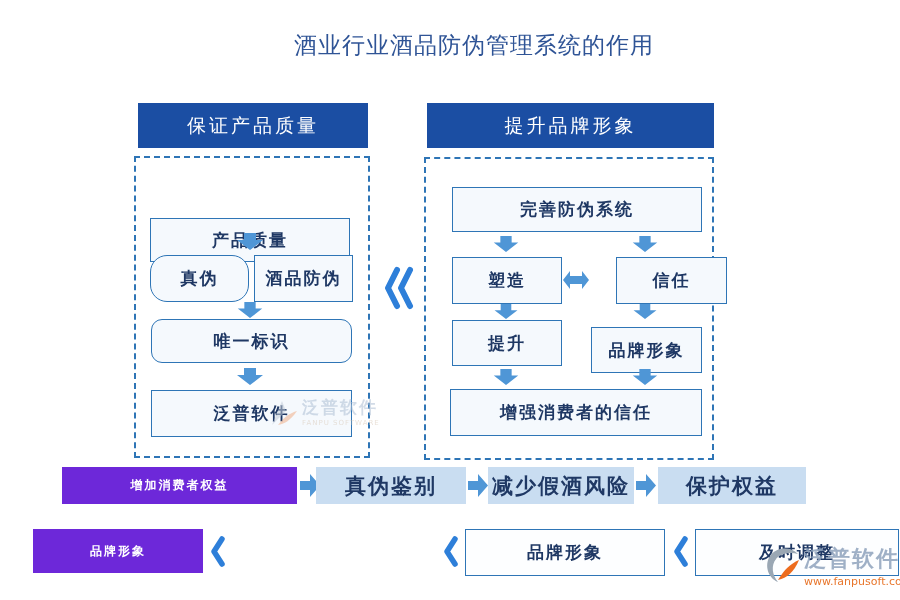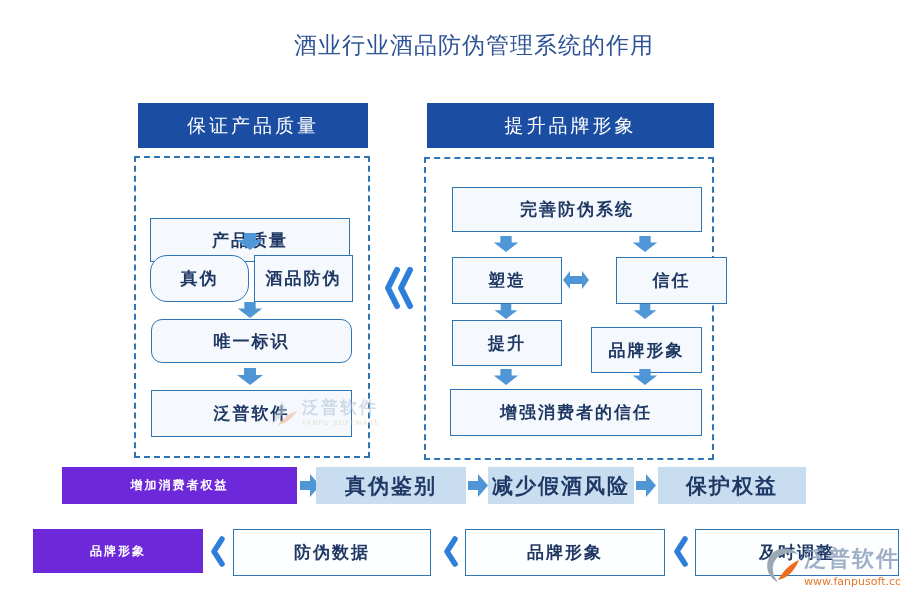--- a/index.html
+++ b/index.html
@@ -156,21 +156,20 @@
       </svg>
   </span>
   <div class="step" style="left:658px;top:467px;width:148px;height:37px;">保护权益</div>
 
   <div class="lead" style="left:33px;top:529px;width:170px;height:44px;">品牌形象</div>
   <span class="ic" style="left:210px;top:536px;">
     <svg width="16" height="31" viewBox="0 0 16 31">
         <path d="M12 3 L4 15.5 L12 28" stroke="#2e7fd9" stroke-width="5.5" fill="none" stroke-linecap="round" stroke-linejoin="round"></path>
       </svg>
   </span>
-  <div class="wbox" style="left:233px;top:529px;width:196px;height:45px;">防伪数据</div>
   <span class="ic" style="left:443px;top:536px;">
     <svg width="16" height="31" viewBox="0 0 16 31">
         <path d="M12 3 L4 15.5 L12 28" stroke="#2e7fd9" stroke-width="5.5" fill="none" stroke-linecap="round" stroke-linejoin="round"></path>
       </svg>
   </span>
   <div class="wbox" style="left:465px;top:529px;width:198px;height:45px;">品牌形象</div>
   <span class="ic" style="left:673px;top:536px;">
     <svg width="16" height="31" viewBox="0 0 16 31">
         <path d="M12 3 L4 15.5 L12 28" stroke="#2e7fd9" stroke-width="5.5" fill="none" stroke-linecap="round" stroke-linejoin="round"></path>
       </svg>

